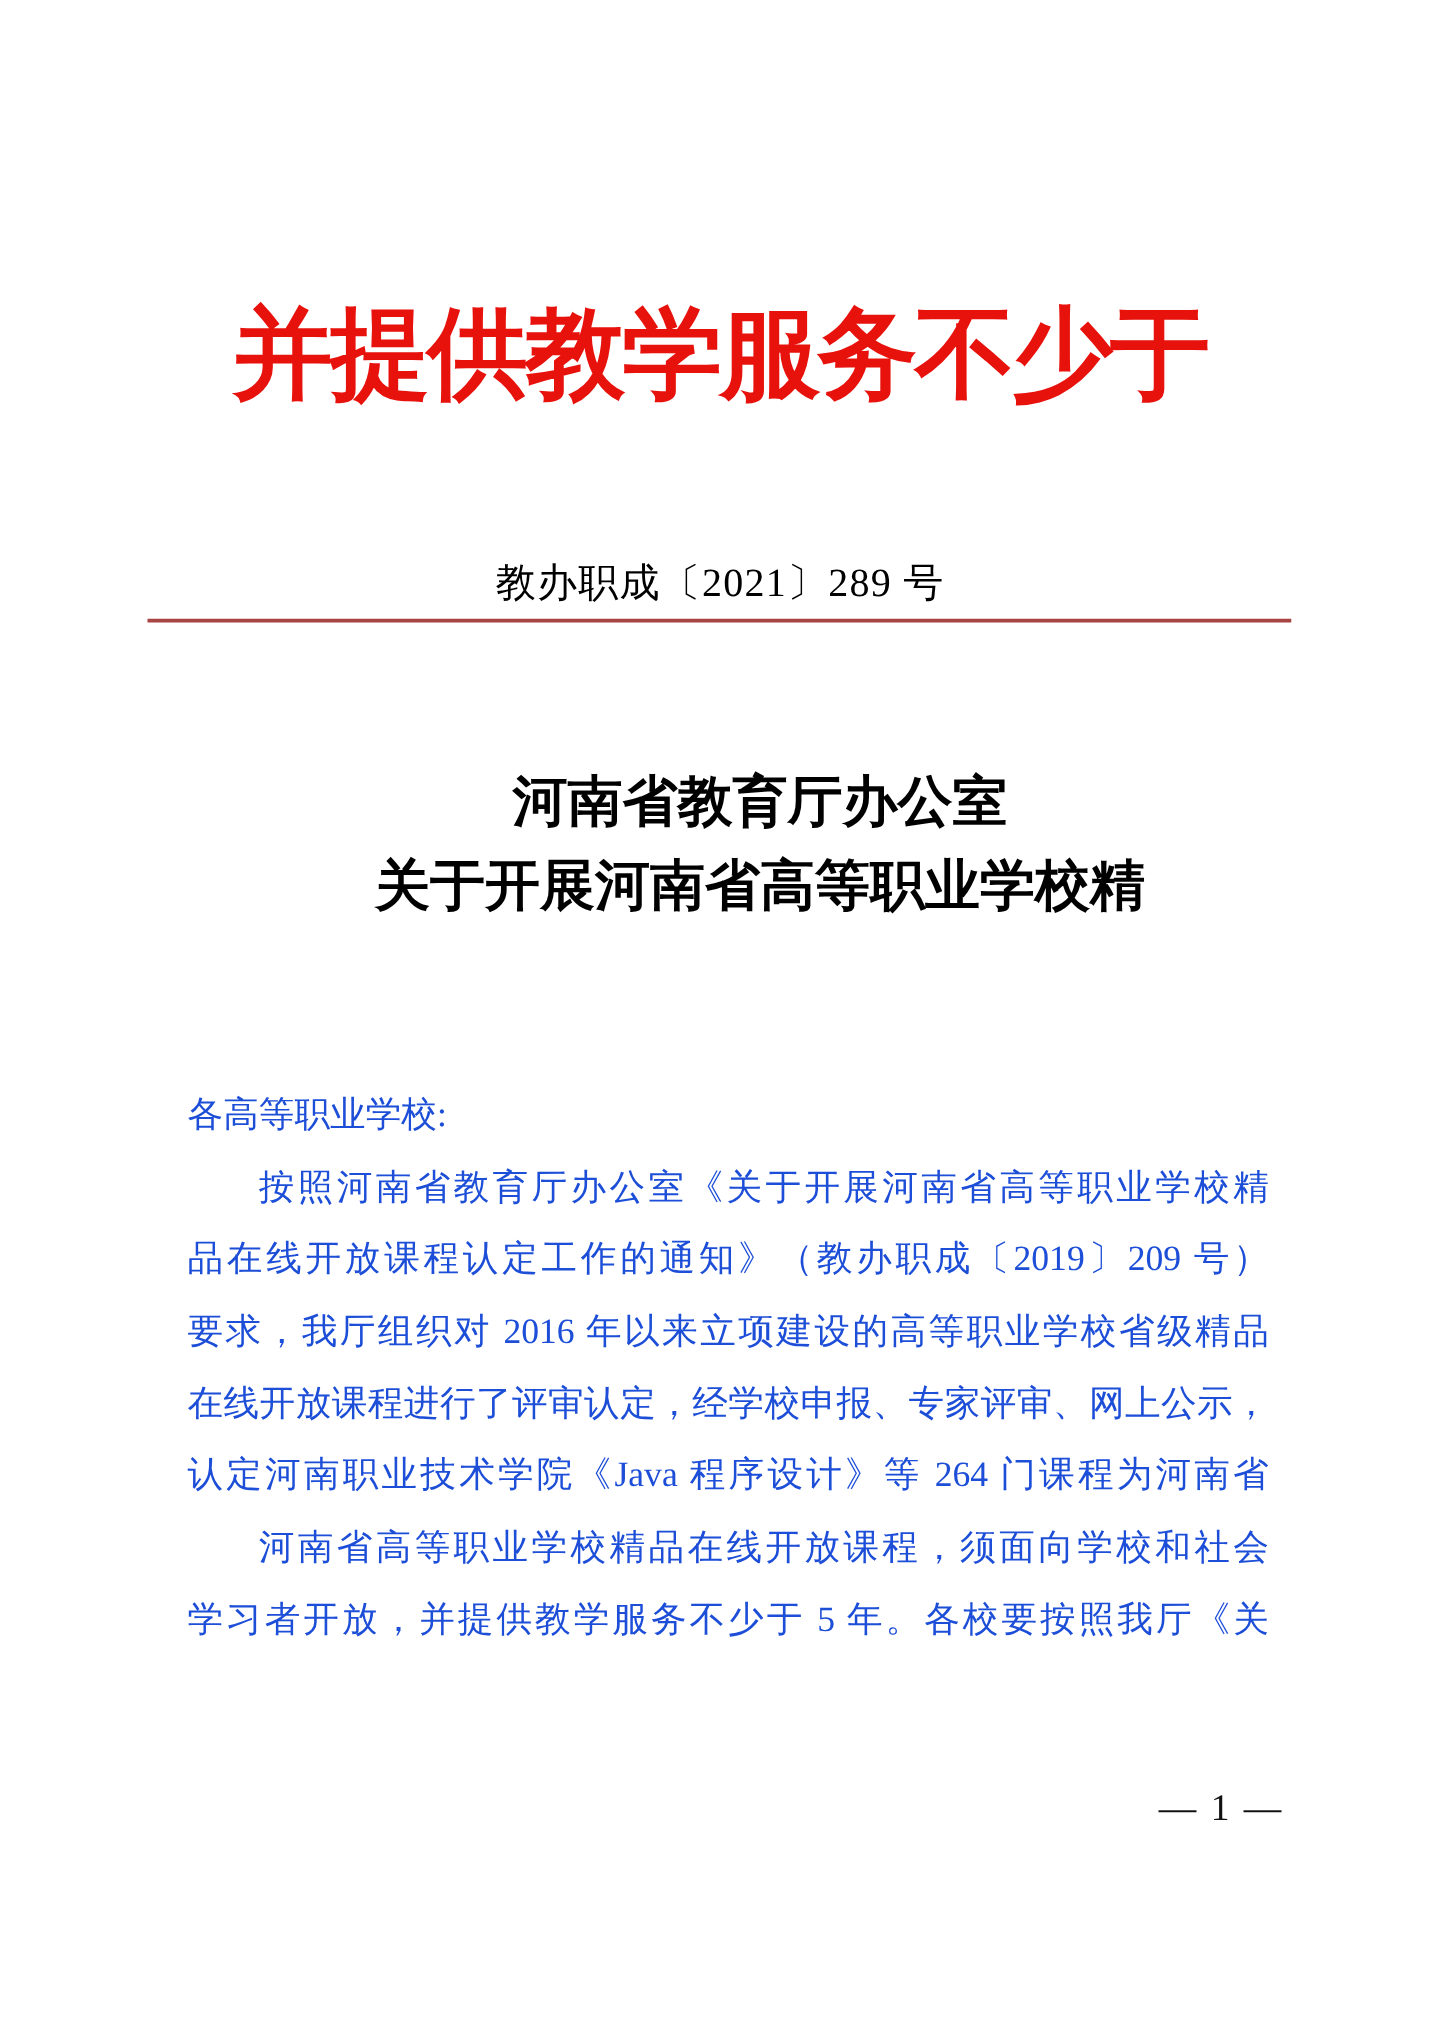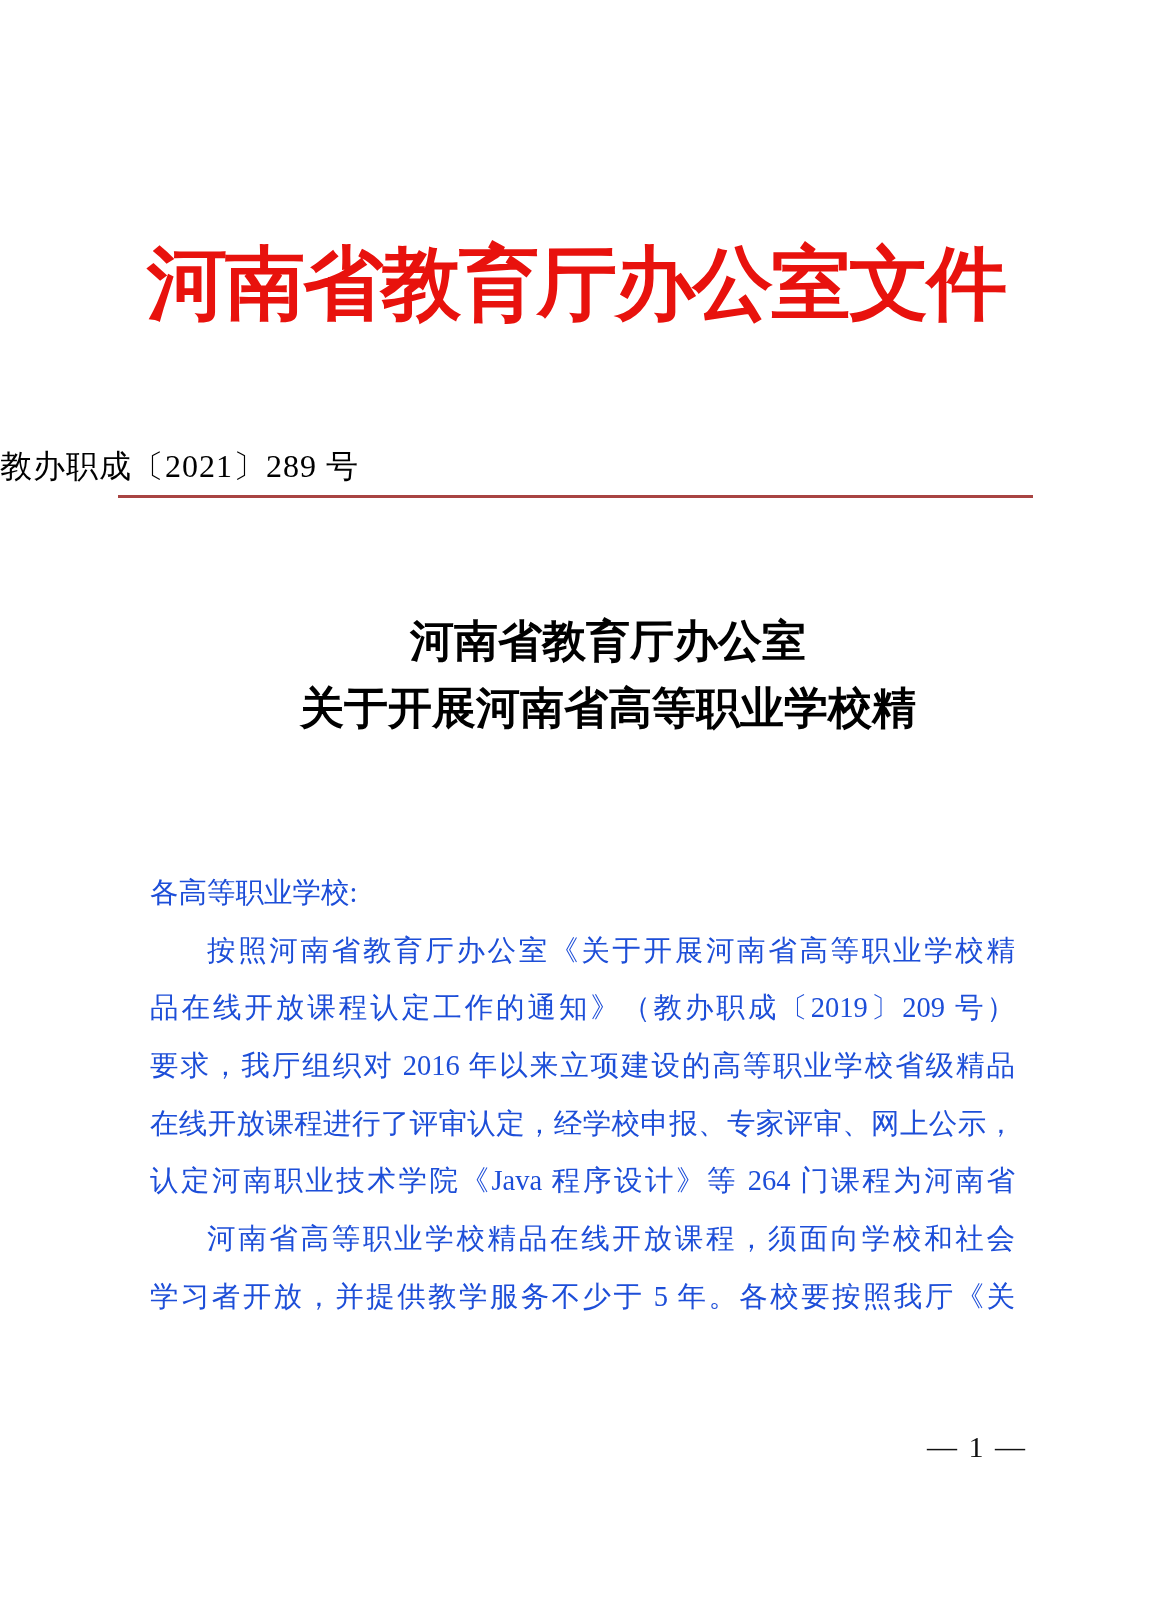--- a/index.html
+++ b/index.html
@@ -26,21 +26,21 @@
     font-weight: bold;
     line-height: 88px;
     letter-spacing: -2px;
     white-space: nowrap;
   }
   .doc-number {
     position: absolute;
     top: 444px;
     left: 0;
     width: 100%;
-    text-align: left;
+    text-align: center;
     font-size: 32px;
     line-height: 44px;
     letter-spacing: 1px;
   }
   .red-rule {
     position: absolute;
     top: 495px;
     left: 118px;
     width: 915px;
     height: 3px;
@@ -85,21 +85,21 @@
     line-height: 34px;
     letter-spacing: 2px;
     color: #111111;
   }
 </style>
 </head>
 <body>
 
 <div class="page">
 
-  <div class="red-header" style="color: rgb(232, 18, 13);">河南省教育厅办公室文件</div>
+  <div class="red-header" style="color: rgb(232, 18, 13);">并提供教学服务不少于</div>
 
   <div class="doc-number">教办职成〔2021〕289 号</div>
 
   <div class="red-rule" style="background: rgb(168, 68, 66);"></div>
 
   <div class="title-block">
     <div class="title-line">河南省教育厅办公室</div>
     <div class="title-line">关于开展河南省高等职业学校精</div>
   </div>
 

